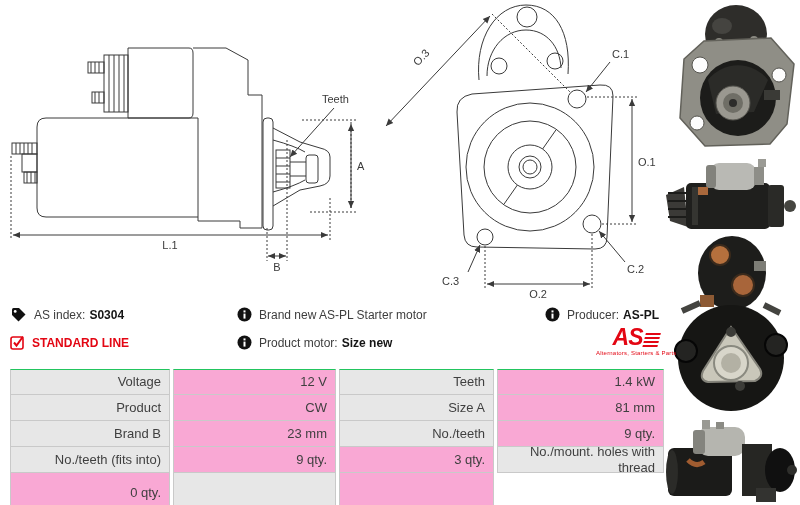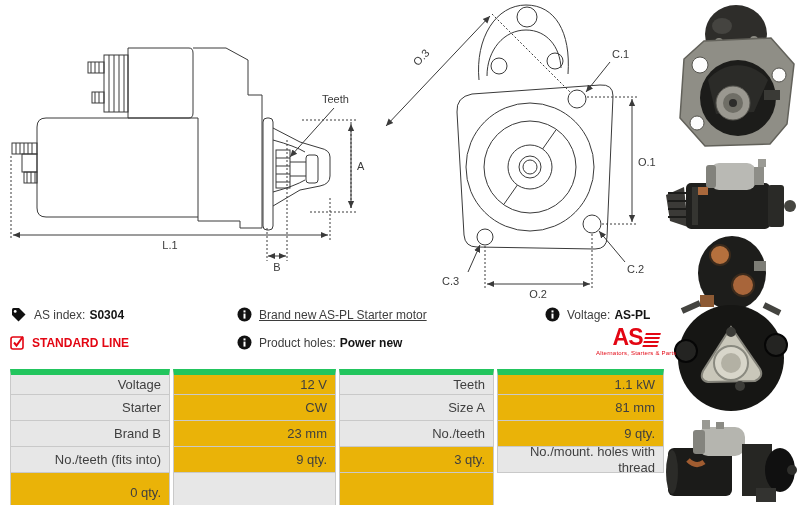--- a/index.html
+++ b/index.html
@@ -17,36 +17,36 @@
   .photo{position:absolute;cursor:pointer;}
 
   
   .info-item{position:absolute;display:flex;align-items:center;gap:7px;font-size:12px;color:#3d3d3d;white-space:nowrap;}
   .info-item .val{font-weight:bold;color:#151515;margin-left:4px;}
   .red-bold{color:#e30613;font-weight:bold;}
   .ic{flex:0 0 auto;display:block;}
 
   .as-logo{position:absolute;left:596px;top:326px;width:80px;text-align:center;}
   .as-logo-mark{display:flex;align-items:flex-end;justify-content:center;height:22px;}
-  .as-text{color:#e30613;font-weight:bold;font-size:23px;line-height:0.85;letter-spacing:-1px;}
+  .as-text{color:#e30613;font-weight:bold;font-style:italic;font-size:23px;line-height:0.85;letter-spacing:-1px;}
   .as-flag{width:15px;height:15px;margin-left:2px;transform:skewX(-14deg);
            background:repeating-linear-gradient(to bottom,#e30613 0 2px,#ffffff 2px 4px);}
   .as-tagline{font-size:6px;color:#e30613;margin-top:2px;white-space:nowrap;letter-spacing:0.2px;}
 
   
   .spec-table{position:absolute;left:10px;top:369px;display:grid;
       grid-template-columns:160px 163px 155px 167px;
       grid-template-rows:26px 26px 26px 26px 40px;
       column-gap:3px;font-size:13px;color:#3f3f3f;}
   .cell{display:flex;align-items:center;justify-content:flex-end;
       padding:0 8px;border:1px solid #c9c9c9;border-top:none;
       box-sizing:border-box;text-align:right;line-height:1.2;}
-  .cell.r0{border-top:6px solid #22c55e;}
+  .cell.r0{border-top:1px solid #22c55e;}
   .cell.label{background:#e7e7e7;}
-  .cell.value{background:#eab308;}
+  .cell.value{background:#f9a8d4;}
 </style>
 </head>
 <body>
 
 <div class="page">
 
   <svg id="side-view" class="diagram" width="380" height="300" viewBox="0 0 380 300">
     <defs>
       <marker id="ar1" viewBox="0 0 10 10" refX="9" refY="5" markerWidth="8" markerHeight="8" orient="auto-start-reverse">
         <path d="M0,1 L9,5 L0,9 Z" fill="#3a3a3a"></path>
@@ -233,67 +233,67 @@
   </div>
 
   <div class="info-item" style="left:10px;top:335px;">
     <svg class="ic" width="15" height="15" viewBox="0 0 15 15">
       <rect x="1" y="2" width="12" height="12" rx="2" fill="none" stroke="#e30613" stroke-width="1.6"></rect>
       <path d="M4,7.5 L6.5,10.5 L13,1.5" fill="none" stroke="#e30613" stroke-width="2"></path>
     </svg>
     <span class="red-bold">STANDARD LINE</span>
   </div>
 
-  <div class="info-item" style="left:237px;top:307px;text-decoration:underline;">
+  <div class="info-item" style="left:237px;top:307px;">
     <svg class="ic" width="15" height="15" viewBox="0 0 15 15">
       <circle cx="7.5" cy="7.5" r="7" fill="#111"></circle>
       <rect x="6.5" y="3.4" width="2" height="2" fill="#fff"></rect>
       <rect x="6.5" y="6.6" width="2" height="5" fill="#fff"></rect>
     </svg>
     <span>Brand new AS-PL Starter motor</span>
   </div>
 
   <div class="info-item" style="left:237px;top:335px;">
     <svg class="ic" width="15" height="15" viewBox="0 0 15 15">
       <circle cx="7.5" cy="7.5" r="7" fill="#111"></circle>
       <rect x="6.5" y="3.4" width="2" height="2" fill="#fff"></rect>
       <rect x="6.5" y="6.6" width="2" height="5" fill="#fff"></rect>
     </svg>
     <span>
-      <span>Product holes:</span><span class="val">Power new</span>
+      <span>Product motor:</span><span class="val">Size new</span>
     </span>
   </div>
 
   <div class="info-item" style="left:545px;top:307px;">
     <svg class="ic" width="15" height="15" viewBox="0 0 15 15">
       <circle cx="7.5" cy="7.5" r="7" fill="#111"></circle>
       <rect x="6.5" y="3.4" width="2" height="2" fill="#fff"></rect>
       <rect x="6.5" y="6.6" width="2" height="5" fill="#fff"></rect>
     </svg>
     <span>
-      <span>Voltage:</span><span class="val">AS-PL</span>
+      <span>Producer:</span><span class="val">AS-PL</span>
     </span>
   </div>
 
   <div class="as-logo">
     <div class="as-logo-mark">
       <span class="as-text">AS</span>
       <span class="as-flag"></span>
     </div>
     <div class="as-tagline">Alternators, Starters &amp; Parts</div>
   </div>
 
   <div class="spec-table">
 
     <div class="cell label r0">Voltage</div>
     <div class="cell value r0">12 V</div>
     <div class="cell label r0">Teeth</div>
-    <div class="cell value r0">1.1 kW</div>
-
-    <div class="cell label">Starter</div>
+    <div class="cell value r0">1.4 kW</div>
+
+    <div class="cell label">Product</div>
     <div class="cell value">CW</div>
     <div class="cell label">Size A</div>
     <div class="cell value">81 mm</div>
 
     <div class="cell label">Brand B</div>
     <div class="cell value">23 mm</div>
     <div class="cell label">No./teeth</div>
     <div class="cell value">9 qty.</div>
 
     <div class="cell label">No./teeth (fits into)</div>

